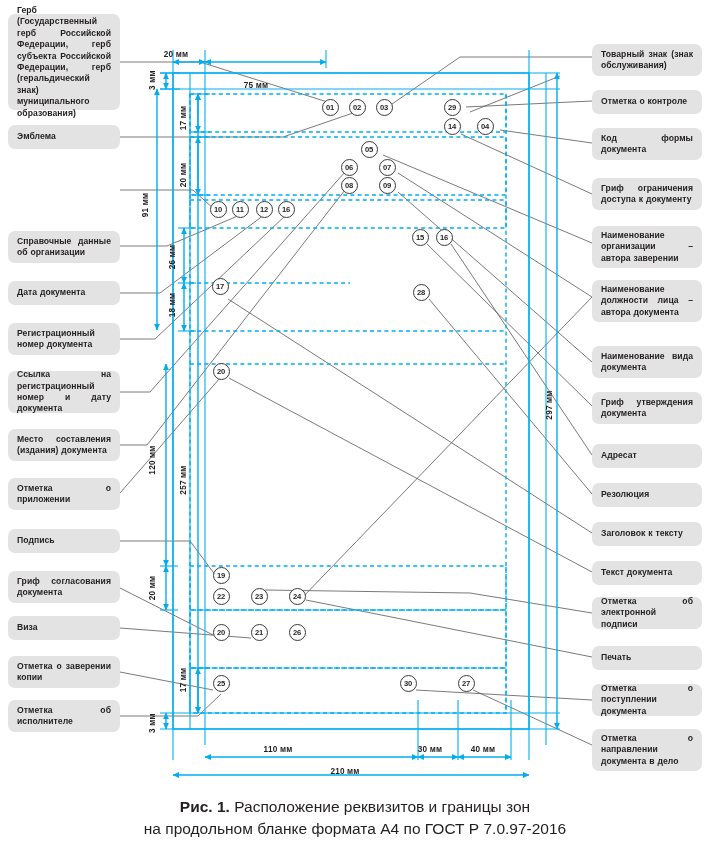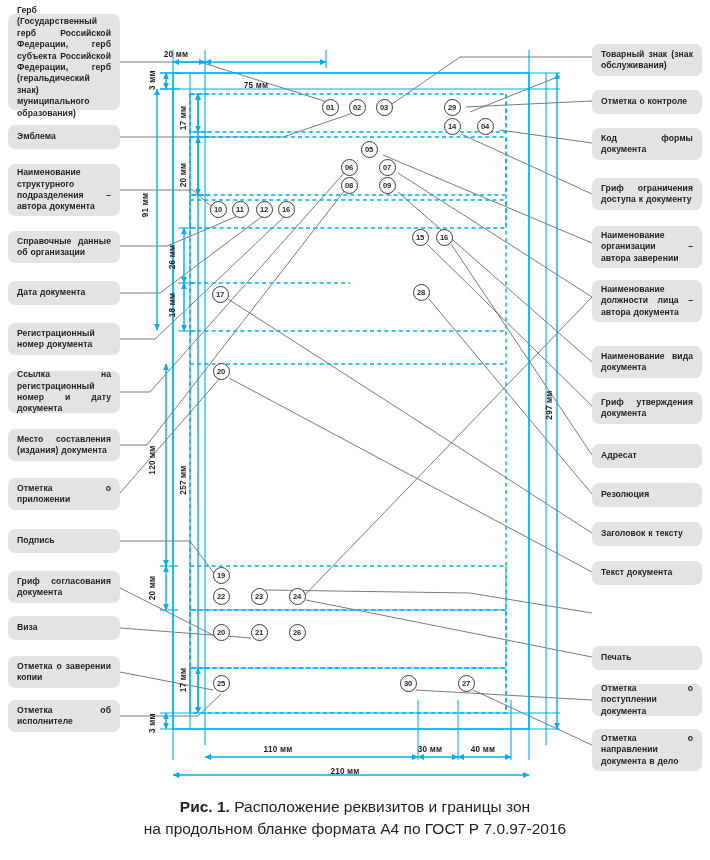--- a/index.html
+++ b/index.html
@@ -258,23 +258,20 @@
       <line class="bl bl2" x1="190" y1="668" x2="210" y2="668"></line>
     </g>
   </svg>
 
   <div class="chip l" style="top:14px;height:96px;">
     <span>Герб (Государственный герб Российской Федерации, герб субъекта Российской Федерации, герб (геральдический знак) муниципального образования)</span>
   </div>
   <div class="chip l" style="top:125px;height:24px;">
     <span>Эмблема</span>
   </div>
-  <div class="chip l" style="top:164px;height:52px;">
-    <span>Наименование структурного подразделения – автора документа</span>
-  </div>
   <div class="chip l" style="top:231px;height:32px;">
     <span>Справочные данные об организации</span>
   </div>
   <div class="chip l" style="top:281px;height:24px;">
     <span>Дата документа</span>
   </div>
   <div class="chip l" style="top:323px;height:32px;">
     <span>Регистрационный номер документа</span>
   </div>
   <div class="chip l" style="top:371px;height:42px;">
@@ -330,20 +327,23 @@
     <span>Адресат</span>
   </div>
   <div class="chip r" style="top:483px;height:24px;">
     <span>Резолюция</span>
   </div>
   <div class="chip r" style="top:522px;height:24px;">
     <span>Заголовок к тексту</span>
   </div>
   <div class="chip r" style="top:561px;height:24px;">
     <span>Текст документа</span>
+  </div>
+  <div class="chip r" style="top:597px;height:32px;">
+    <span>Отметка об электронной подписи</span>
   </div>
   <div class="chip r" style="top:646px;height:24px;">
     <span>Печать</span>
   </div>
   <div class="chip r" style="top:684px;height:32px;">
     <span>Отметка о поступлении документа</span>
   </div>
   <div class="chip r" style="top:729px;height:42px;">
     <span>Отметка о направлении документа в дело</span>
   </div>
@@ -380,21 +380,21 @@
       <div class="marker" style="left: 340.5px; top: 158.5px;">06</div>
       <div class="marker" style="left: 378.5px; top: 158.5px;">07</div>
       <div class="marker" style="left: 340.5px; top: 176.5px;">08</div>
       <div class="marker" style="left: 378.5px; top: 176.5px;">09</div>
       <div class="marker" style="left: 209.5px; top: 200.5px;">10</div>
       <div class="marker" style="left: 231.5px; top: 200.5px;">11</div>
       <div class="marker" style="left: 255.5px; top: 200.5px;">12</div>
       <div class="marker" style="left: 277.5px; top: 200.5px;">16</div>
       <div class="marker" style="left: 411.5px; top: 228.5px;">15</div>
       <div class="marker" style="left: 435.5px; top: 228.5px;">16</div>
-      <div class="marker" style="left: 211.5px; top: 286px;">17</div>
+      <div class="marker" style="left: 211.5px; top: 278px;">17</div>
       <div class="marker" style="left: 412.5px; top: 283.5px;">28</div>
       <div class="marker" style="left: 212.5px; top: 362.5px;">20</div>
       <div class="marker" style="left: 212.5px; top: 566.5px;">19</div>
       <div class="marker" style="left: 212.5px; top: 587.5px;">22</div>
       <div class="marker" style="left: 250.5px; top: 587.5px;">23</div>
       <div class="marker" style="left: 288.5px; top: 587.5px;">24</div>
       <div class="marker" style="left: 212.5px; top: 623.5px;">20</div>
       <div class="marker" style="left: 250.5px; top: 623.5px;">21</div>
       <div class="marker" style="left: 288.5px; top: 623.5px;">26</div>
       <div class="marker" style="left: 212.5px; top: 674.5px;">25</div>

